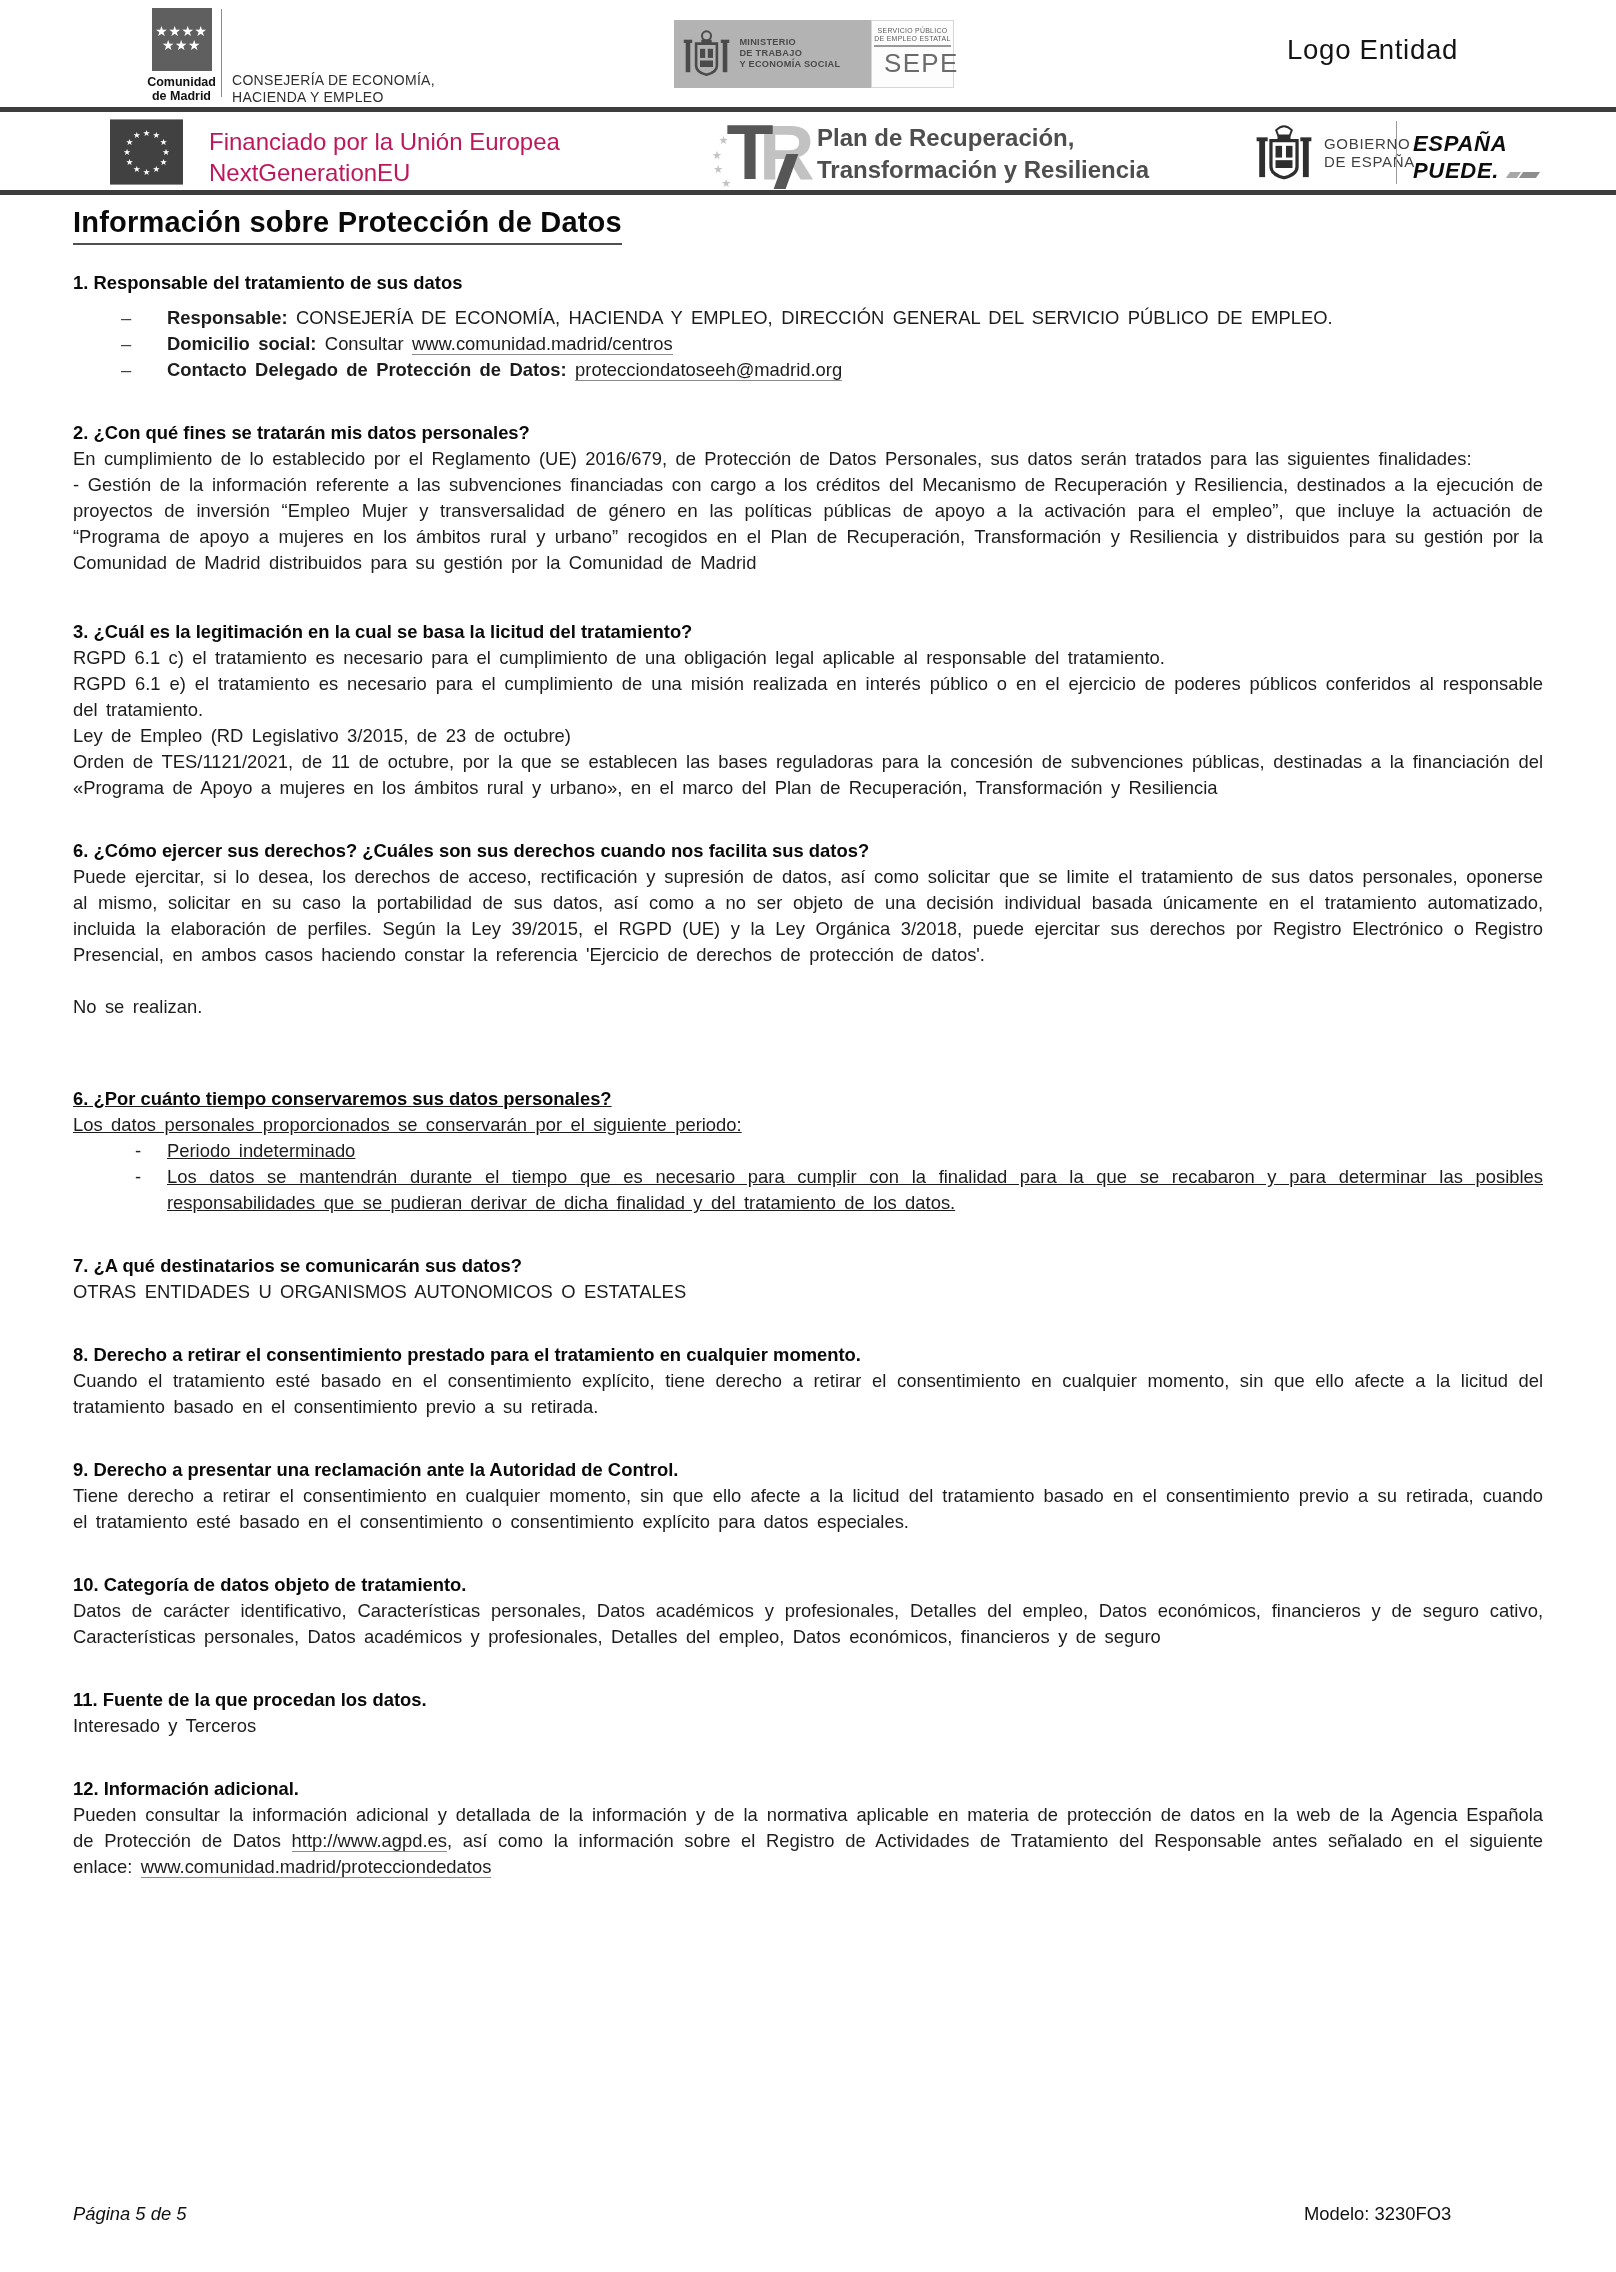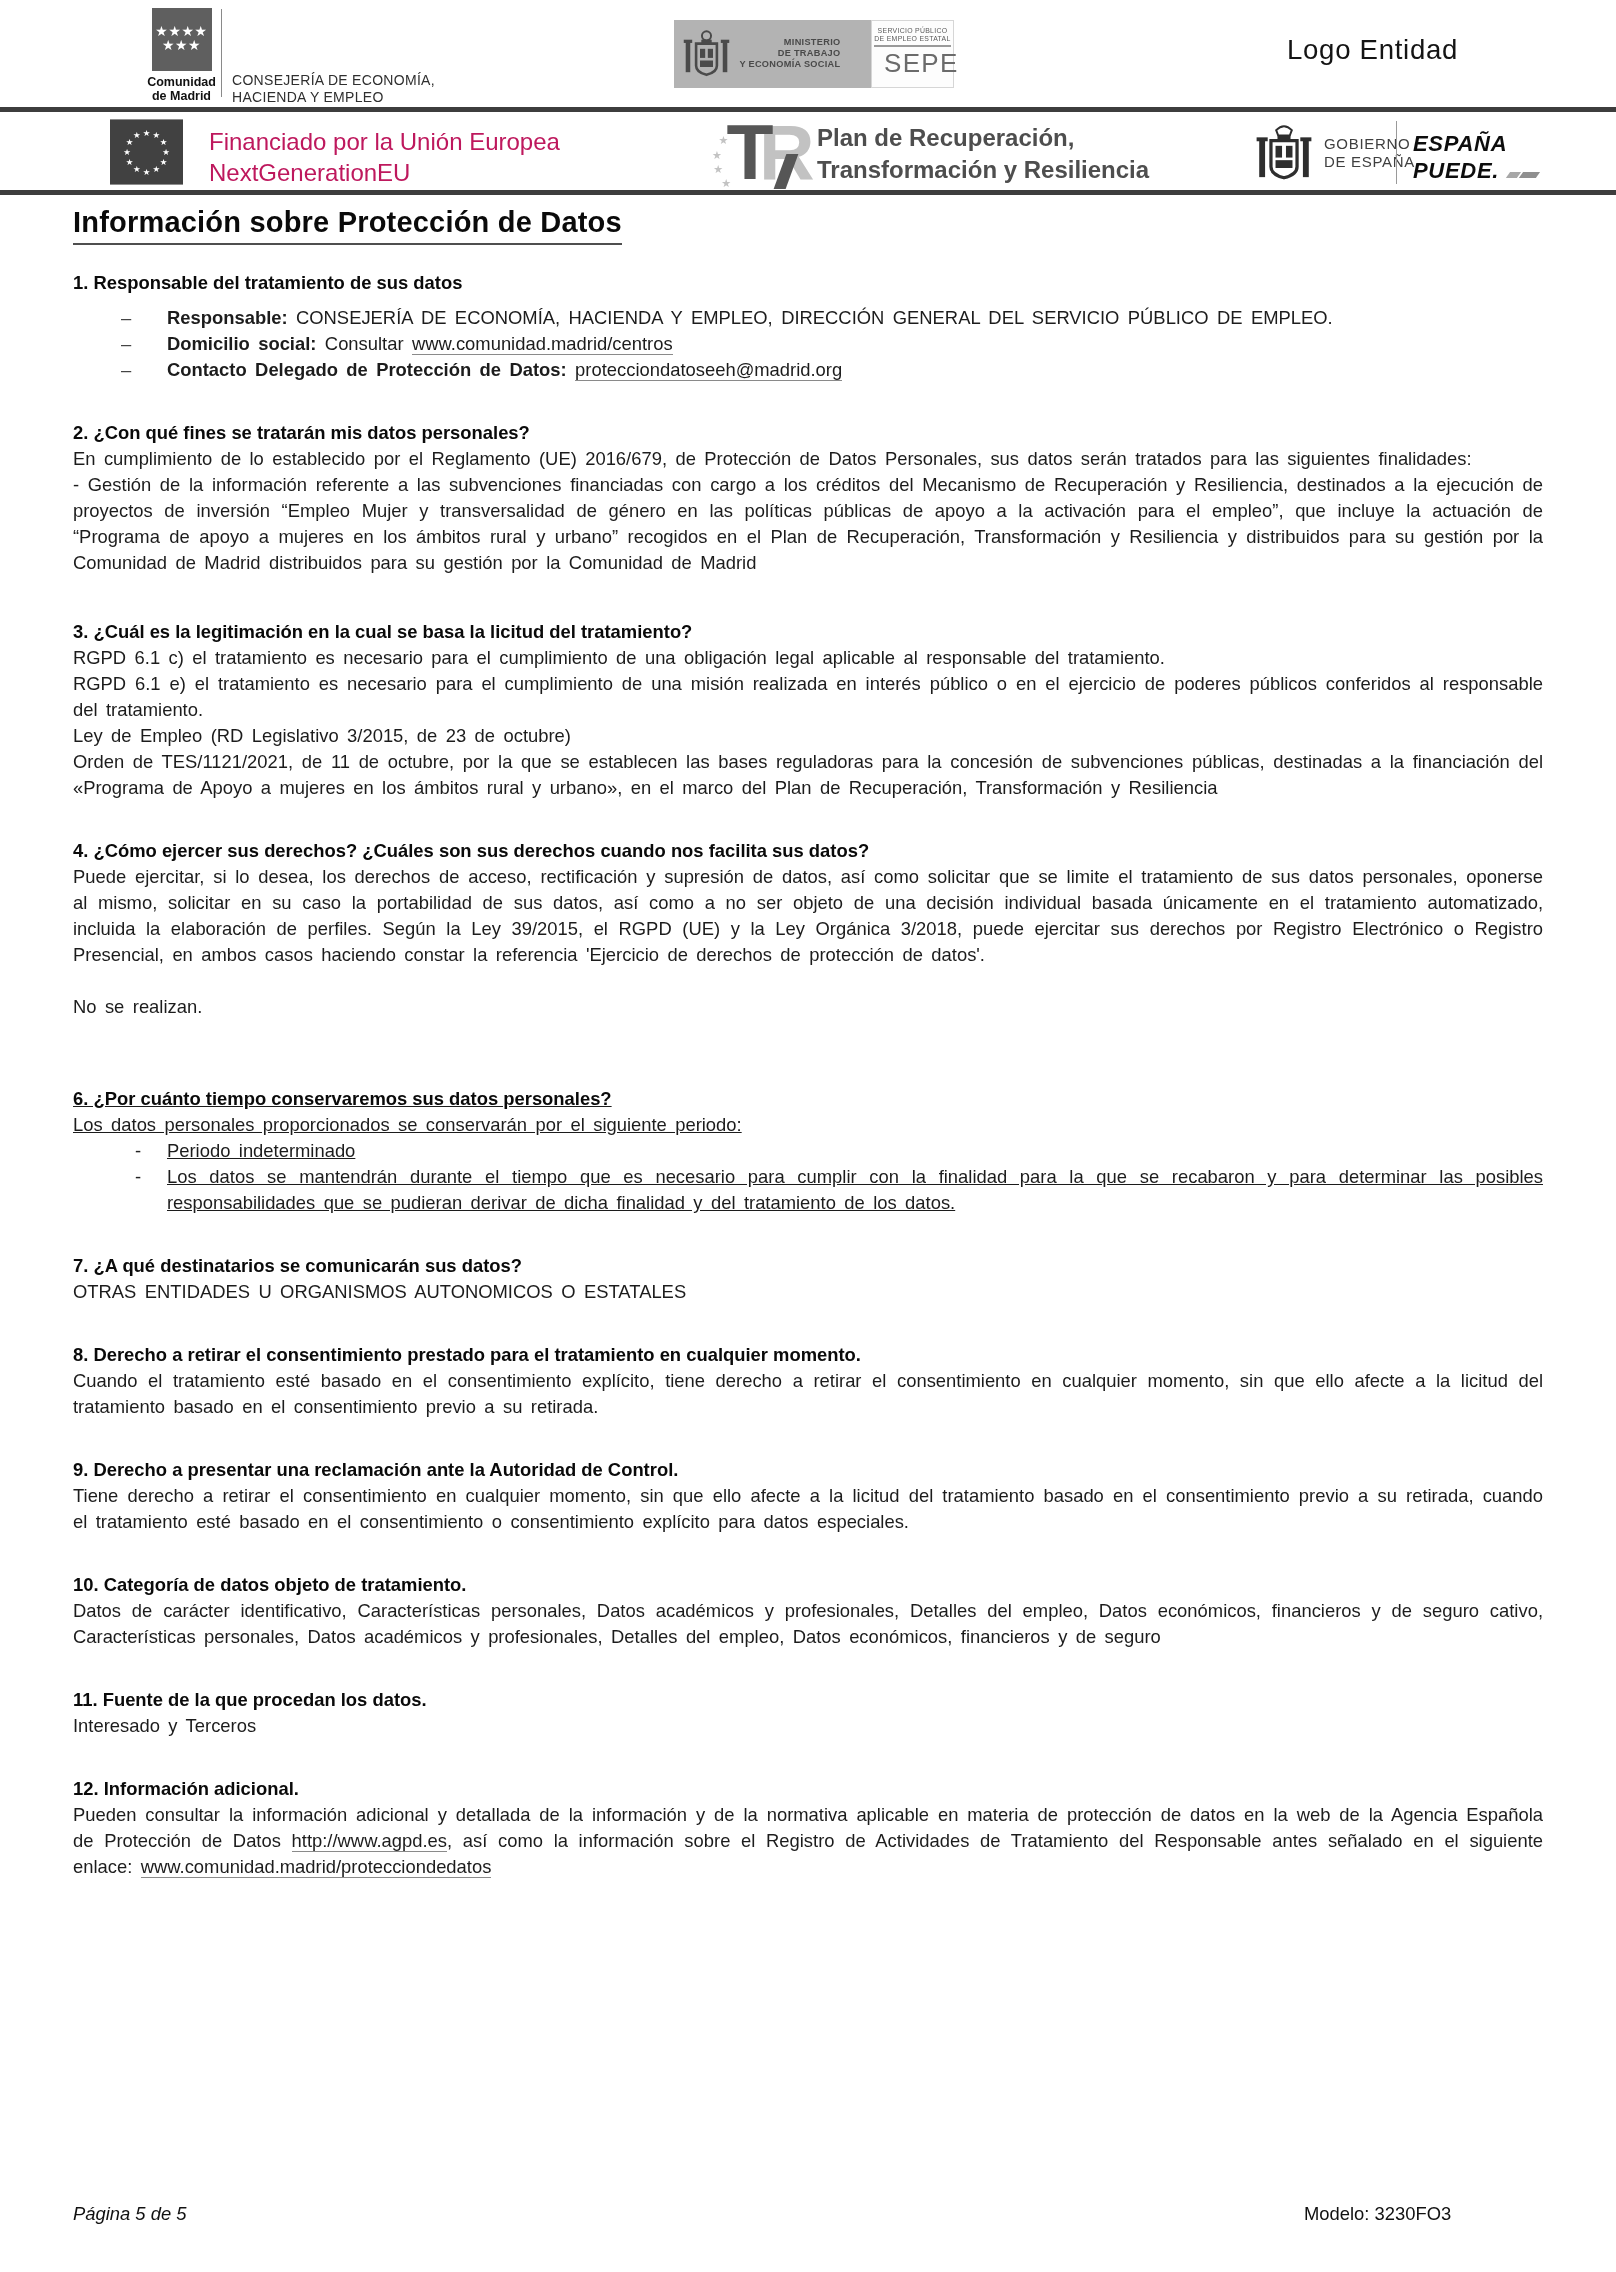--- a/index.html
+++ b/index.html
@@ -7,21 +7,21 @@
         font-family:"Liberation Sans",sans-serif;color:#1c1c1c;}
   
   .cm-left{position:absolute;left:146px;top:7.9px;width:71px;text-align:center;}
   .cm-flag{width:60px;height:63px;margin:0 auto;background:#5f5f5f;display:flex;flex-direction:column;
            align-items:center;justify-content:center;gap:0;}
   .cm-stars{color:#fff;font-size:13.8px;line-height:14.4px;letter-spacing:0.7px;}
   .cm-name{margin-top:3.9px;font-weight:700;font-size:12.5px;line-height:14.4px;color:#111;}
   .cm-divider{position:absolute;left:221px;top:9.2px;width:1.3px;height:88px;background:#8a8a8a;}
   .cm-dept{position:absolute;left:232px;top:72px;font-size:14px;line-height:17px;color:#2f2f2f;letter-spacing:0.3px;}
   .sepe{position:absolute;left:674px;top:19.7px;height:68px;display:flex;}
-  .sepe-grey{width:197px;height:68px;background:#b3b3b3;display:flex;align-items:center;text-align:right;}
+  .sepe-grey{width:197px;height:68px;background:#b3b3b3;display:flex;align-items:center;}
   .sepe-arms{margin-left:9.2px;}
   .sepe-min{margin-left:9.2px;font-size:9.2px;line-height:11px;font-weight:700;color:#4a4a4a;letter-spacing:0.3px;}
   .sepe-white{width:81px;height:66px;background:#fdfdfd;border:1.3px solid #d6d6d6;text-align:center;}
   .sepe-small{margin-top:6.6px;font-size:6.9px;line-height:7.9px;color:#5a5a5a;letter-spacing:0.3px;
               border-bottom:2px double #9a9a9a;display:inline-block;padding-bottom:2px;}
   .sepe-big{font-size:26px;font-weight:400;color:#6b6b6b;letter-spacing:1.3px;margin-top:1.3px;margin-left:12px;}
   .logo-entidad{position:absolute;left:1287px;top:34px;font-size:27.6px;color:#141414;letter-spacing:0.7px;}
   .rule{position:absolute;left:0;width:1617px;height:4.6px;background:#3d3d3d;}
   .rule1{top:107px;} .rule2{top:190px;}
   
@@ -204,21 +204,21 @@
 
     <div class="sec" id="sec3" style="margin-top:43px;">
       <div class="sec-h">3. ¿Cuál es la legitimación en la cual se basa la licitud del tratamiento?</div>
       <p class="p">RGPD 6.1 c) el tratamiento es necesario para el cumplimiento de una obligación legal aplicable al responsable del tratamiento.</p>
       <p class="p">RGPD 6.1 e) el tratamiento es necesario para el cumplimiento de una misión realizada en interés público o en el ejercicio de poderes públicos conferidos al responsable del tratamiento.</p>
       <p class="p">Ley de Empleo (RD Legislativo 3/2015, de 23 de octubre)</p>
       <p class="p">Orden de TES/1121/2021, de 11 de octubre, por la que se establecen las bases reguladoras para la concesión de subvenciones públicas, destinadas a la financiación del «Programa de Apoyo a mujeres en los ámbitos rural y urbano», en el marco del Plan de Recuperación, Transformación y Resiliencia</p>
     </div>
 
     <div class="sec" id="sec4">
-      <div class="sec-h">4. ¿Cómo ejercer sus derechos? ¿Cuáles son sus derechos cuando nos facilita sus datos?</div>
+      <div class="sec-h">6. ¿Cómo ejercer sus derechos? ¿Cuáles son sus derechos cuando nos facilita sus datos?</div>
       <p class="p">Puede ejercitar, si lo desea, los derechos de acceso, rectificación y supresión de datos, así como solicitar que se limite el tratamiento de sus datos personales, oponerse al mismo, solicitar en su caso la portabilidad de sus datos, así como a no ser objeto de una decisión individual basada únicamente en el tratamiento automatizado, incluida la elaboración de perfiles. Según la Ley 39/2015, el RGPD (UE) y la Ley Orgánica 3/2018, puede ejercitar sus derechos por Registro Electrónico o Registro Presencial, en ambos casos haciendo constar la referencia 'Ejercicio de derechos de protección de datos'.</p>
     </div>
 
     <div class="sec gap-sm" id="sec5">
       <p class="p">No se realizan.</p>
     </div>
 
     <div class="sec gap-lg" id="sec6">
       <div class="sec-h">6. ¿Por cuánto tiempo conservaremos sus datos personales?</div>
       <p class="p">Los datos personales proporcionados se conservarán por el siguiente periodo:</p>

